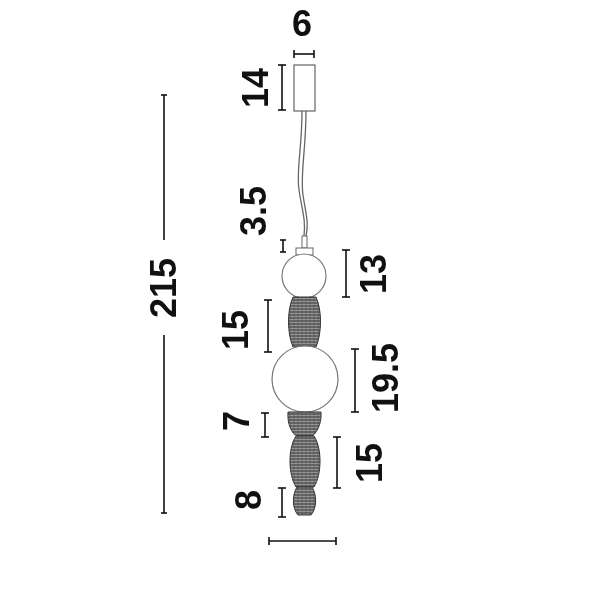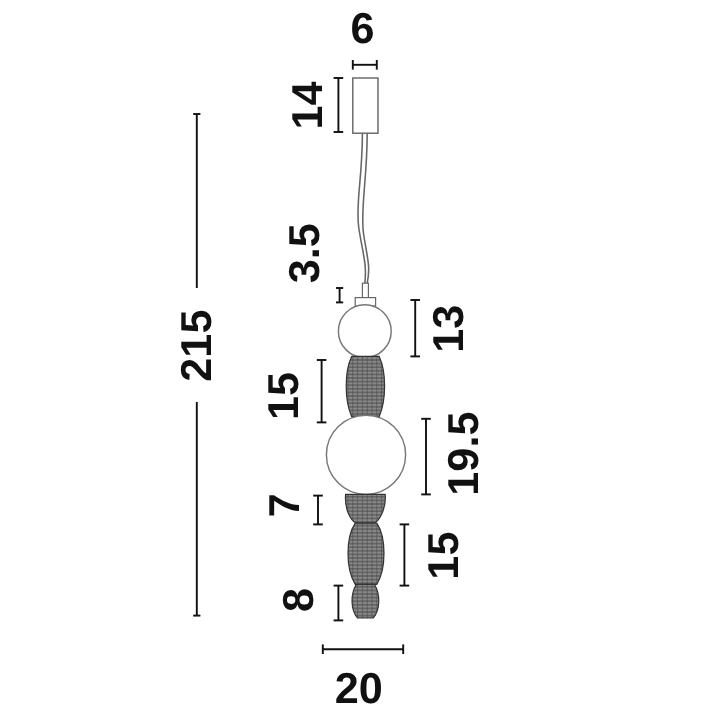--- a/index.html
+++ b/index.html
@@ -123,14 +123,13 @@
   <div class="lbl h" style="left:292px; top:6px;">6</div>
   <div class="lbl v" style="left:236px; top:70px; width:40px; text-align:center;">14</div>
   <div class="lbl v" style="left:224px; top:193px; width:60px; text-align:center;">3.5</div>
   <div class="lbl v" style="left:352px; top:256px; width:44px; text-align:center;">13</div>
   <div class="lbl v" style="left:214px; top:312px; width:44px; text-align:center;">15</div>
   <div class="lbl v" style="left:346px; top:360px; width:80px; text-align:center;">19.5</div>
   <div class="lbl v" style="left:222px; top:403px; width:30px; text-align:center;">7</div>
   <div class="lbl v" style="left:348px; top:445px; width:44px; text-align:center;">15</div>
   <div class="lbl v" style="left:234px; top:482px; width:30px; text-align:center;">8</div>
   <div class="lbl v" style="left:132px; top:270px; width:64px; text-align:center;">215</div>
-  <div class="lbl h" style="left:279px; top:556px;">20</div>
 </div>
 
 </body></html>

